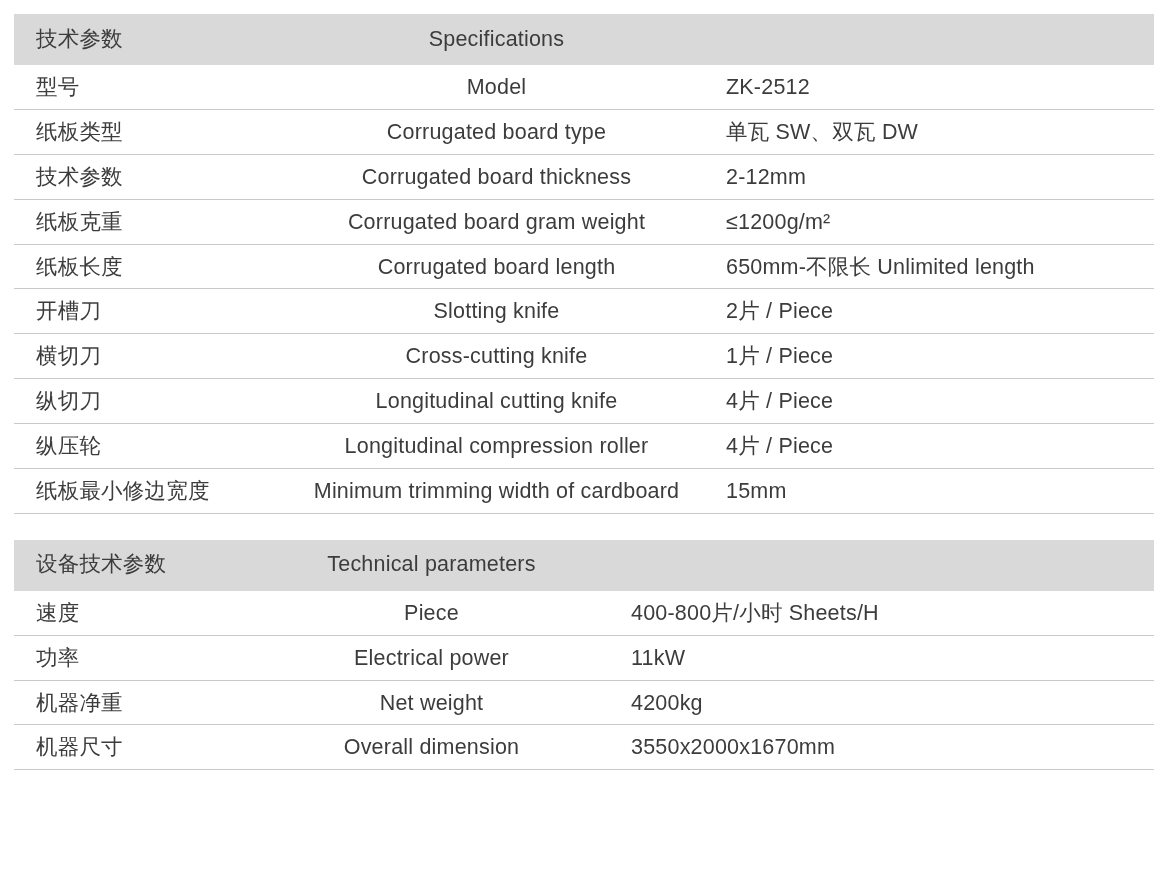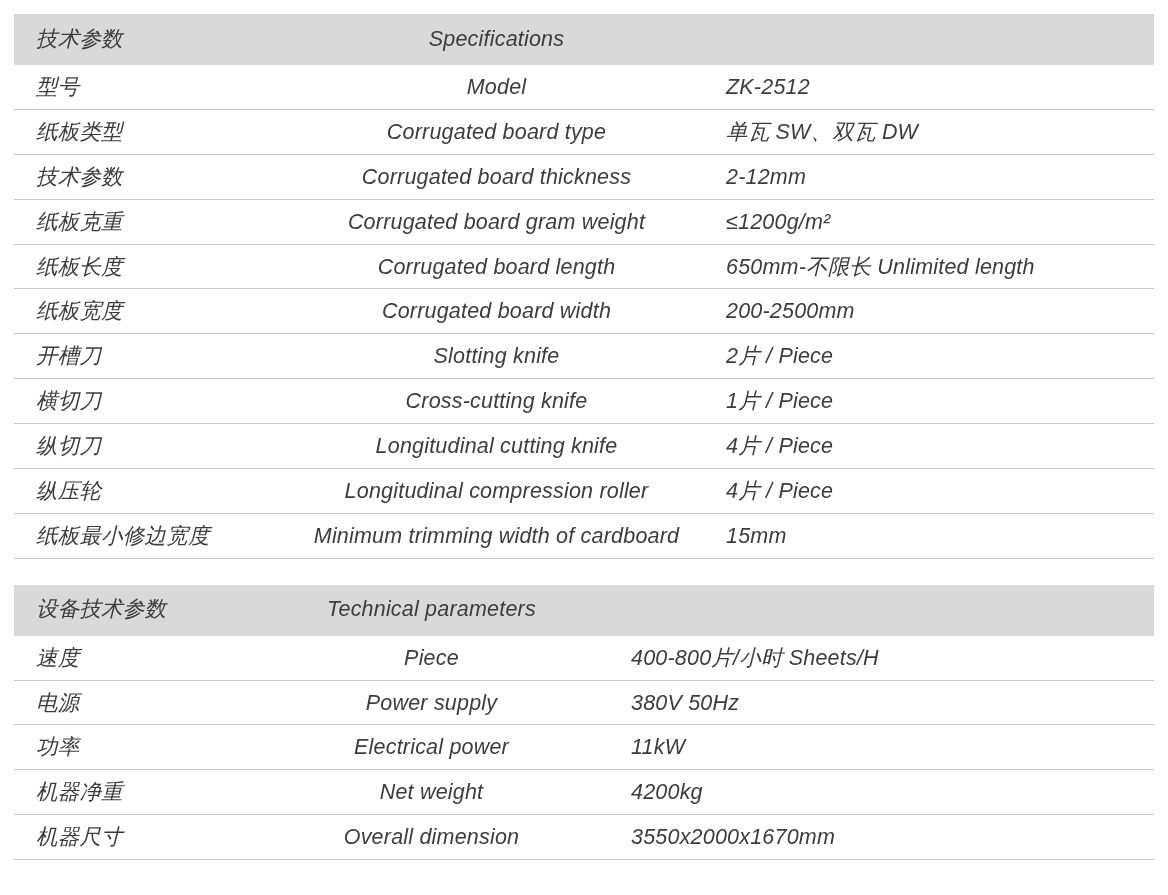--- a/index.html
+++ b/index.html
@@ -18,21 +18,20 @@
     position: relative;
     width: 1168px;
     height: 895px;
     box-sizing: border-box;
     padding: 14px 14px 0 14px;
   }
   table.spec {
     width: 1140px;
     border-collapse: collapse;
     table-layout: fixed;
-    font-style: italic;
   }
   table.spec + table.spec {
     margin-top: 26px;
   }
   table.spec tr.header-row {
     background: #d9d9d9;
   }
   table.spec tr.header-row td {
     border: none;
     padding: 9px 0 10px 0;
@@ -102,25 +101,20 @@
         <td class="c-cn">纸板克重</td>
         <td class="c-en">Corrugated board  gram weight</td>
         <td class="c-val">≤1200g/m²</td>
       </tr>
       <tr>
         <td class="c-cn">纸板长度</td>
         <td class="c-en">Corrugated board  length</td>
         <td class="c-val nowrap">650mm-不限长 Unlimited length</td>
       </tr>
       <tr>
-        <td class="c-cn">纸板宽度</td>
-        <td class="c-en">Corrugated board  width</td>
-        <td class="c-val">200-2500mm</td>
-      </tr>
-      <tr>
         <td class="c-cn">开槽刀</td>
         <td class="c-en">Slotting knife</td>
         <td class="c-val">2片 / Piece</td>
       </tr>
       <tr>
         <td class="c-cn">横切刀</td>
         <td class="c-en">Cross-cutting knife</td>
         <td class="c-val">1片 / Piece</td>
       </tr>
       <tr>
@@ -153,25 +147,20 @@
         <td class="c-en hdr-en">Technical parameters</td>
         <td class="c-val hdr-en"></td>
       </tr>
 
       <tr>
         <td class="c-cn">速度</td>
         <td class="c-en">Piece</td>
         <td class="c-val">400-800片/小时 Sheets/H</td>
       </tr>
       <tr>
-        <td class="c-cn">电源</td>
-        <td class="c-en">Power supply</td>
-        <td class="c-val">380V  50Hz</td>
-      </tr>
-      <tr>
         <td class="c-cn">功率</td>
         <td class="c-en">Electrical power</td>
         <td class="c-val">11kW</td>
       </tr>
       <tr>
         <td class="c-cn">机器净重</td>
         <td class="c-en">Net weight</td>
         <td class="c-val">4200kg</td>
       </tr>
       <tr>

